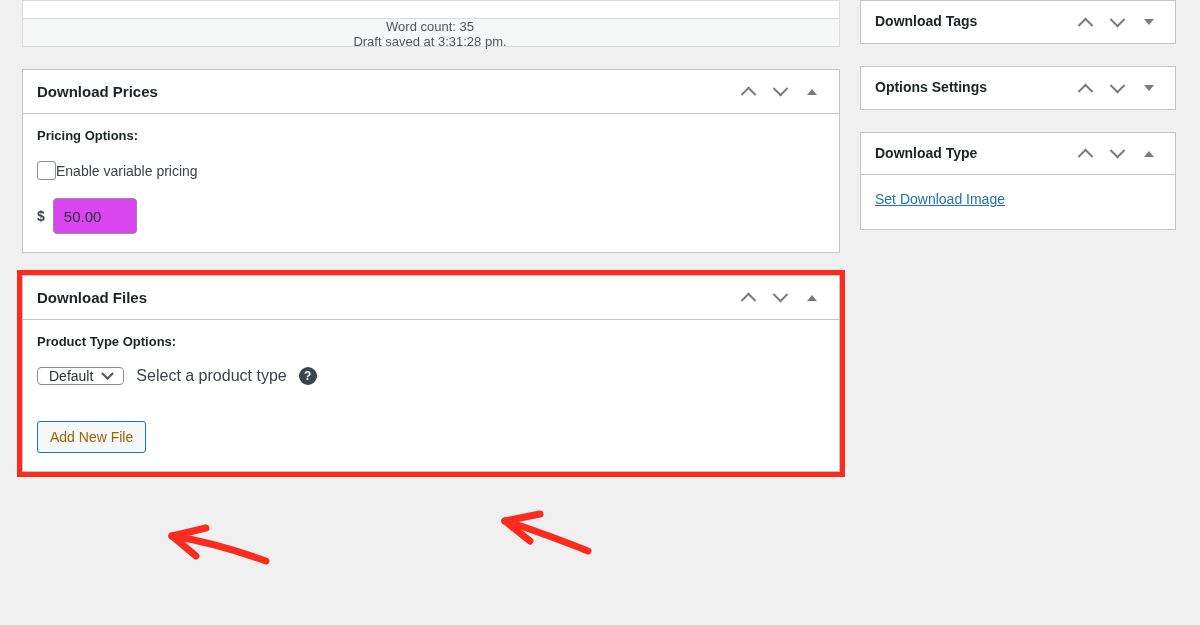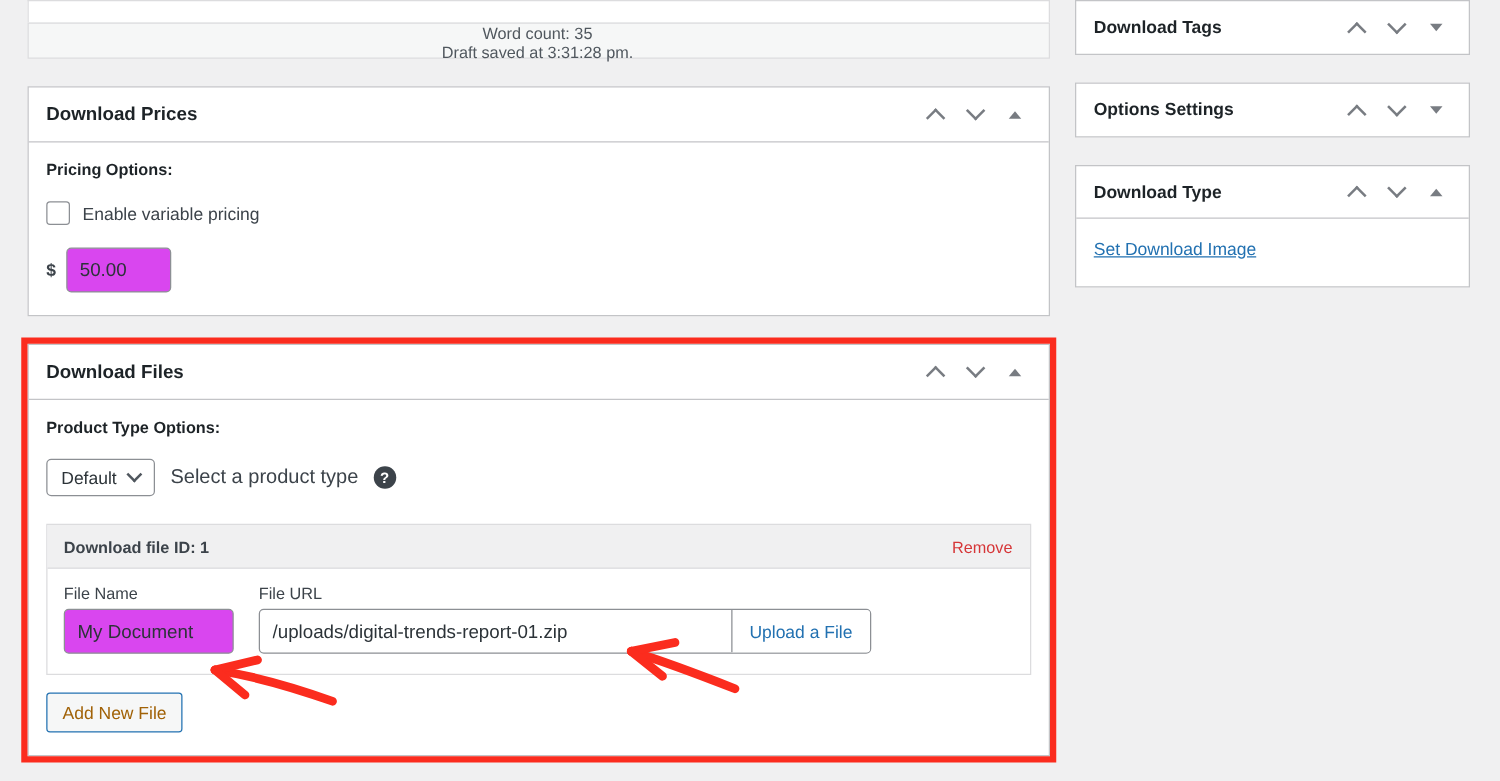--- a/index.html
+++ b/index.html
@@ -104,21 +104,20 @@
   
   .section-label {
     font-weight: bold;
     font-size: 13px;
     color: #1d2327;
     margin-bottom: 18px;
   }
   .check-row {
     display: flex;
     align-items: center;
-    gap: 10px;
     margin-bottom: 18px;
   }
   .checkbox {
     width: 19px; height: 19px;
     border: 1px solid #8c8f94;
     border-radius: 3px;
     background: #fff;
   }
   .check-label { font-size: 14px; color: #3c434a; }
 
@@ -146,21 +145,21 @@
     gap: 12px;
     margin-bottom: 22px;
   }
   .select-box {
     display: inline-flex;
     align-items: center;
     gap: 10px;
     border: 1px solid #8c8f94;
     border-radius: 4px;
     background: #fff;
-    height: 30px;
+    height: 18px;
     padding: 0 11px;
     font-size: 14px;
     color: #2c3338;
     cursor: pointer;
   }
   .select-caret {
     width: 9px; height: 9px;
     border-right: 2px solid #50575e;
     border-bottom: 2px solid #50575e;
     transform: rotate(45deg) translate(-2px,-2px);
@@ -331,39 +330,20 @@
 
         <div class="ptype-row">
           <span class="select-box">
             <span>Default</span>
             <i class="select-caret"></i>
           </span>
           <span class="ptype-text">Select a product type</span>
           <span class="help-icon">?</span>
         </div>
 
-        <div class="file-block">
-          <div class="file-head">
-            <span class="file-id">Download file ID: 1</span>
-            <span class="remove-link">Remove</span>
-          </div>
-          <div class="file-body">
-            <div class="field-col">
-              <span class="field-label">File Name</span>
-              <input class="text-input fname-input" value="My Document" style="">
-            </div>
-            <div class="field-col">
-              <span class="field-label">File URL</span>
-              <span class="furl-wrap">
-                <input class="furl-input" value="/uploads/digital-trends-report-01.zip" style="">
-                <button class="upload-btn">Upload a File</button>
-              </span>
-            </div>
-          </div>
-        </div>
 
         <button class="btn-secondary">Add New File</button>
       </div>
     </div>
 
   </div>
 
   <div class="col-side">
 
     <div class="metabox collapsed">

